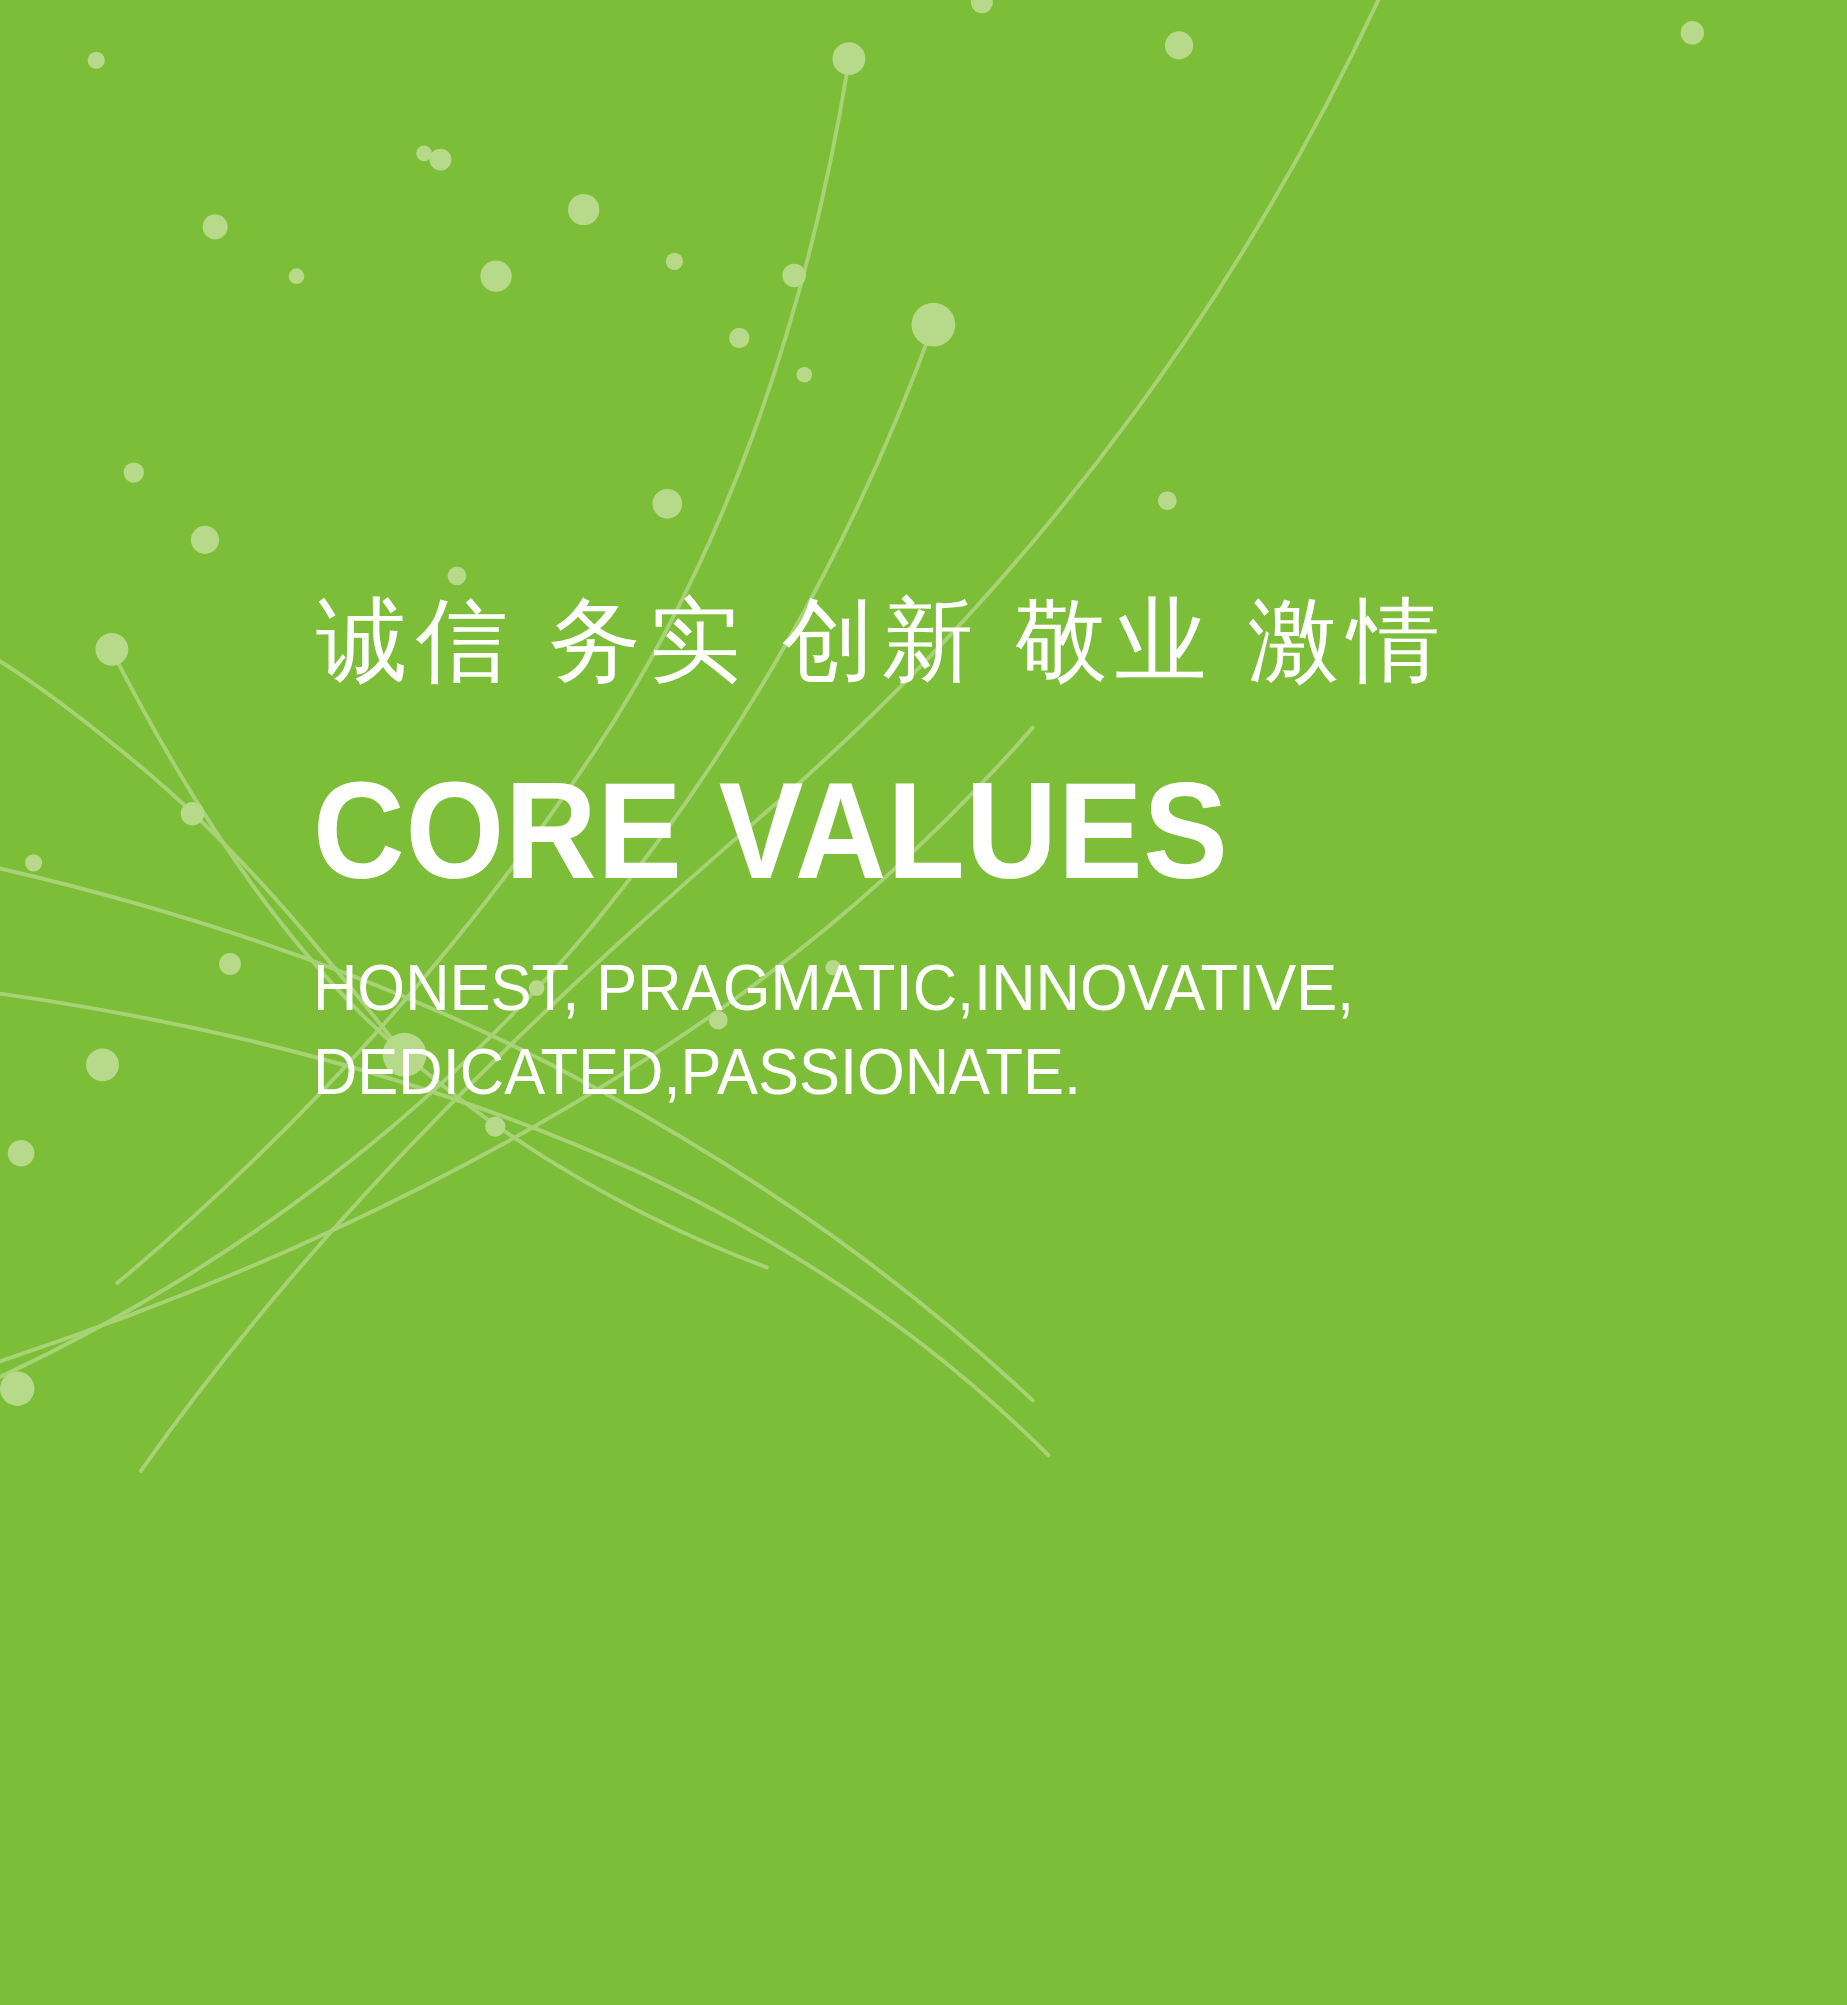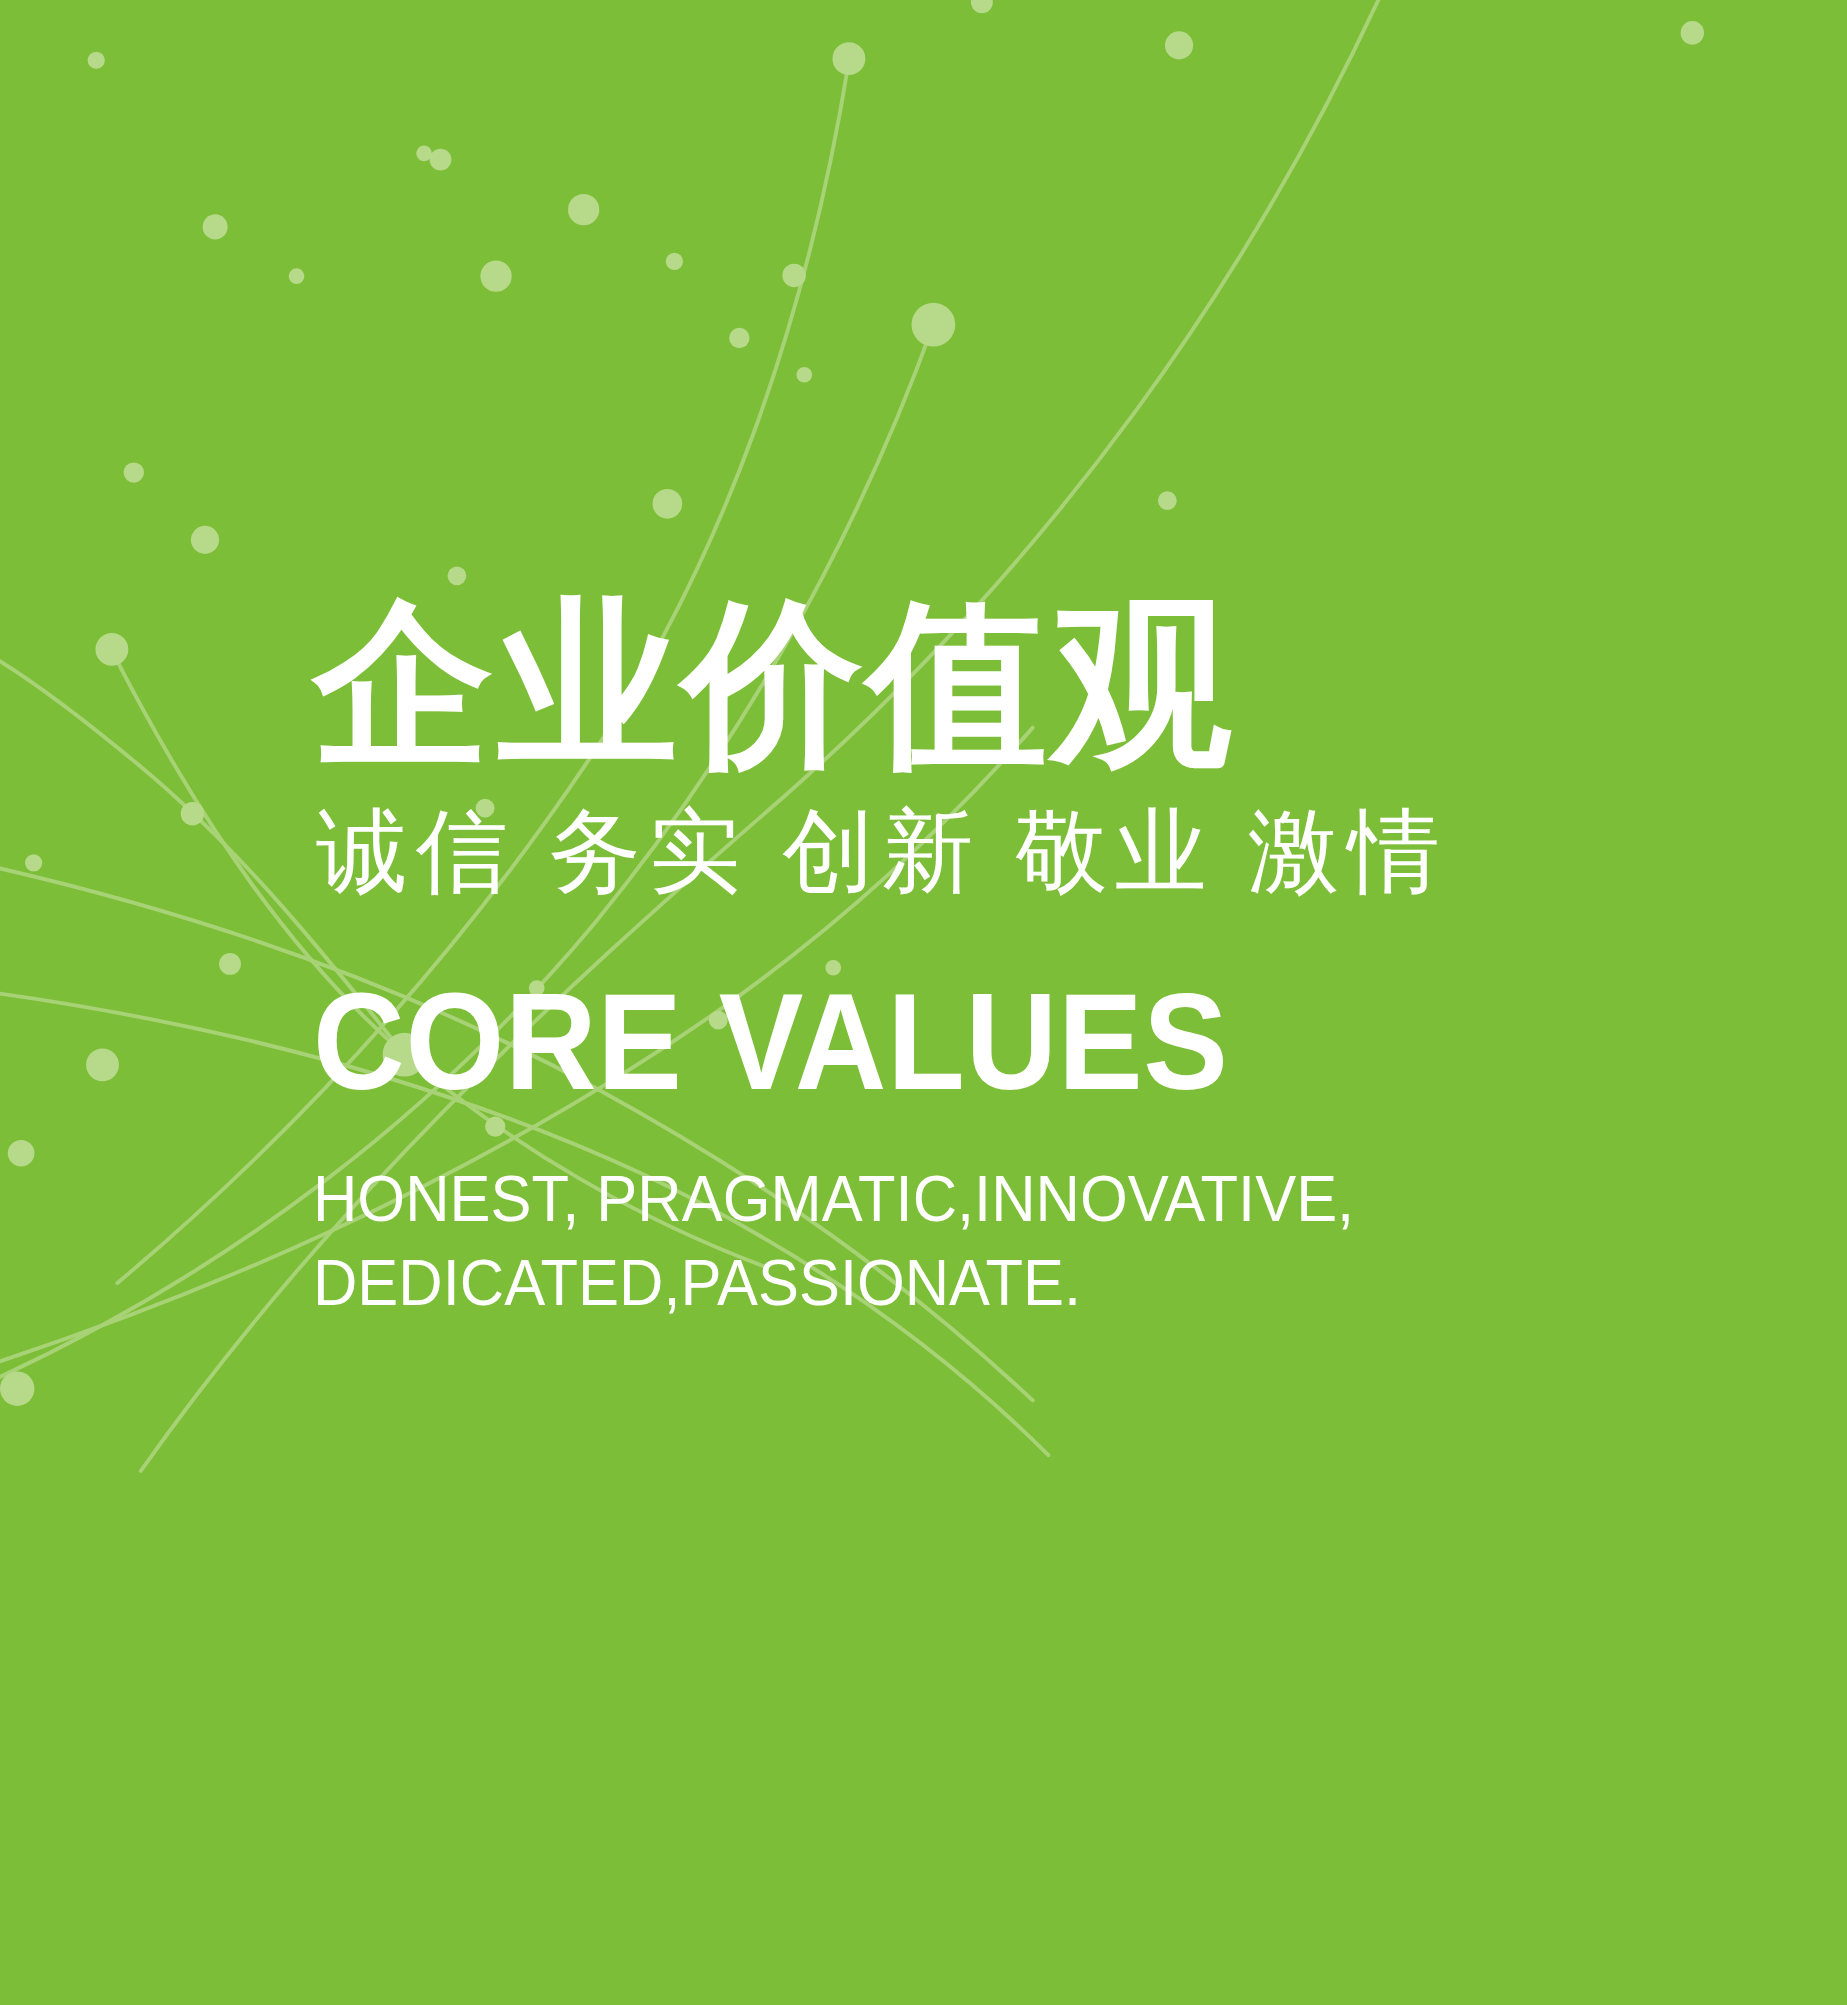--- a/index.html
+++ b/index.html
@@ -123,21 +123,20 @@
         <circle cx="633" cy="1440" r="13" fill="#B6D98A"></circle>
         <circle cx="22" cy="1775" r="22" fill="#B6D98A"></circle>
         <circle cx="686" cy="1263" r="10" fill="#B6D98A"></circle>
         <circle cx="918" cy="1304" r="12" fill="#B6D98A"></circle>
         <circle cx="1065" cy="1237" r="10" fill="#B6D98A"></circle>
       </g>
   </svg>
 
   <div id="content">
 
-    <h1 class="title-cn">企业价值观</h1>
 
     <p class="subtitle-cn">诚信  务实  创新  敬业  激情</p>
 
     <h2 class="title-en">CORE VALUES</h2>
 
     <p class="body-en">
       <span class="body-en-line">HONEST, PRAGMATIC,INNOVATIVE,</span>
       <span class="body-en-line">DEDICATED,PASSIONATE.</span>
     </p>
 

